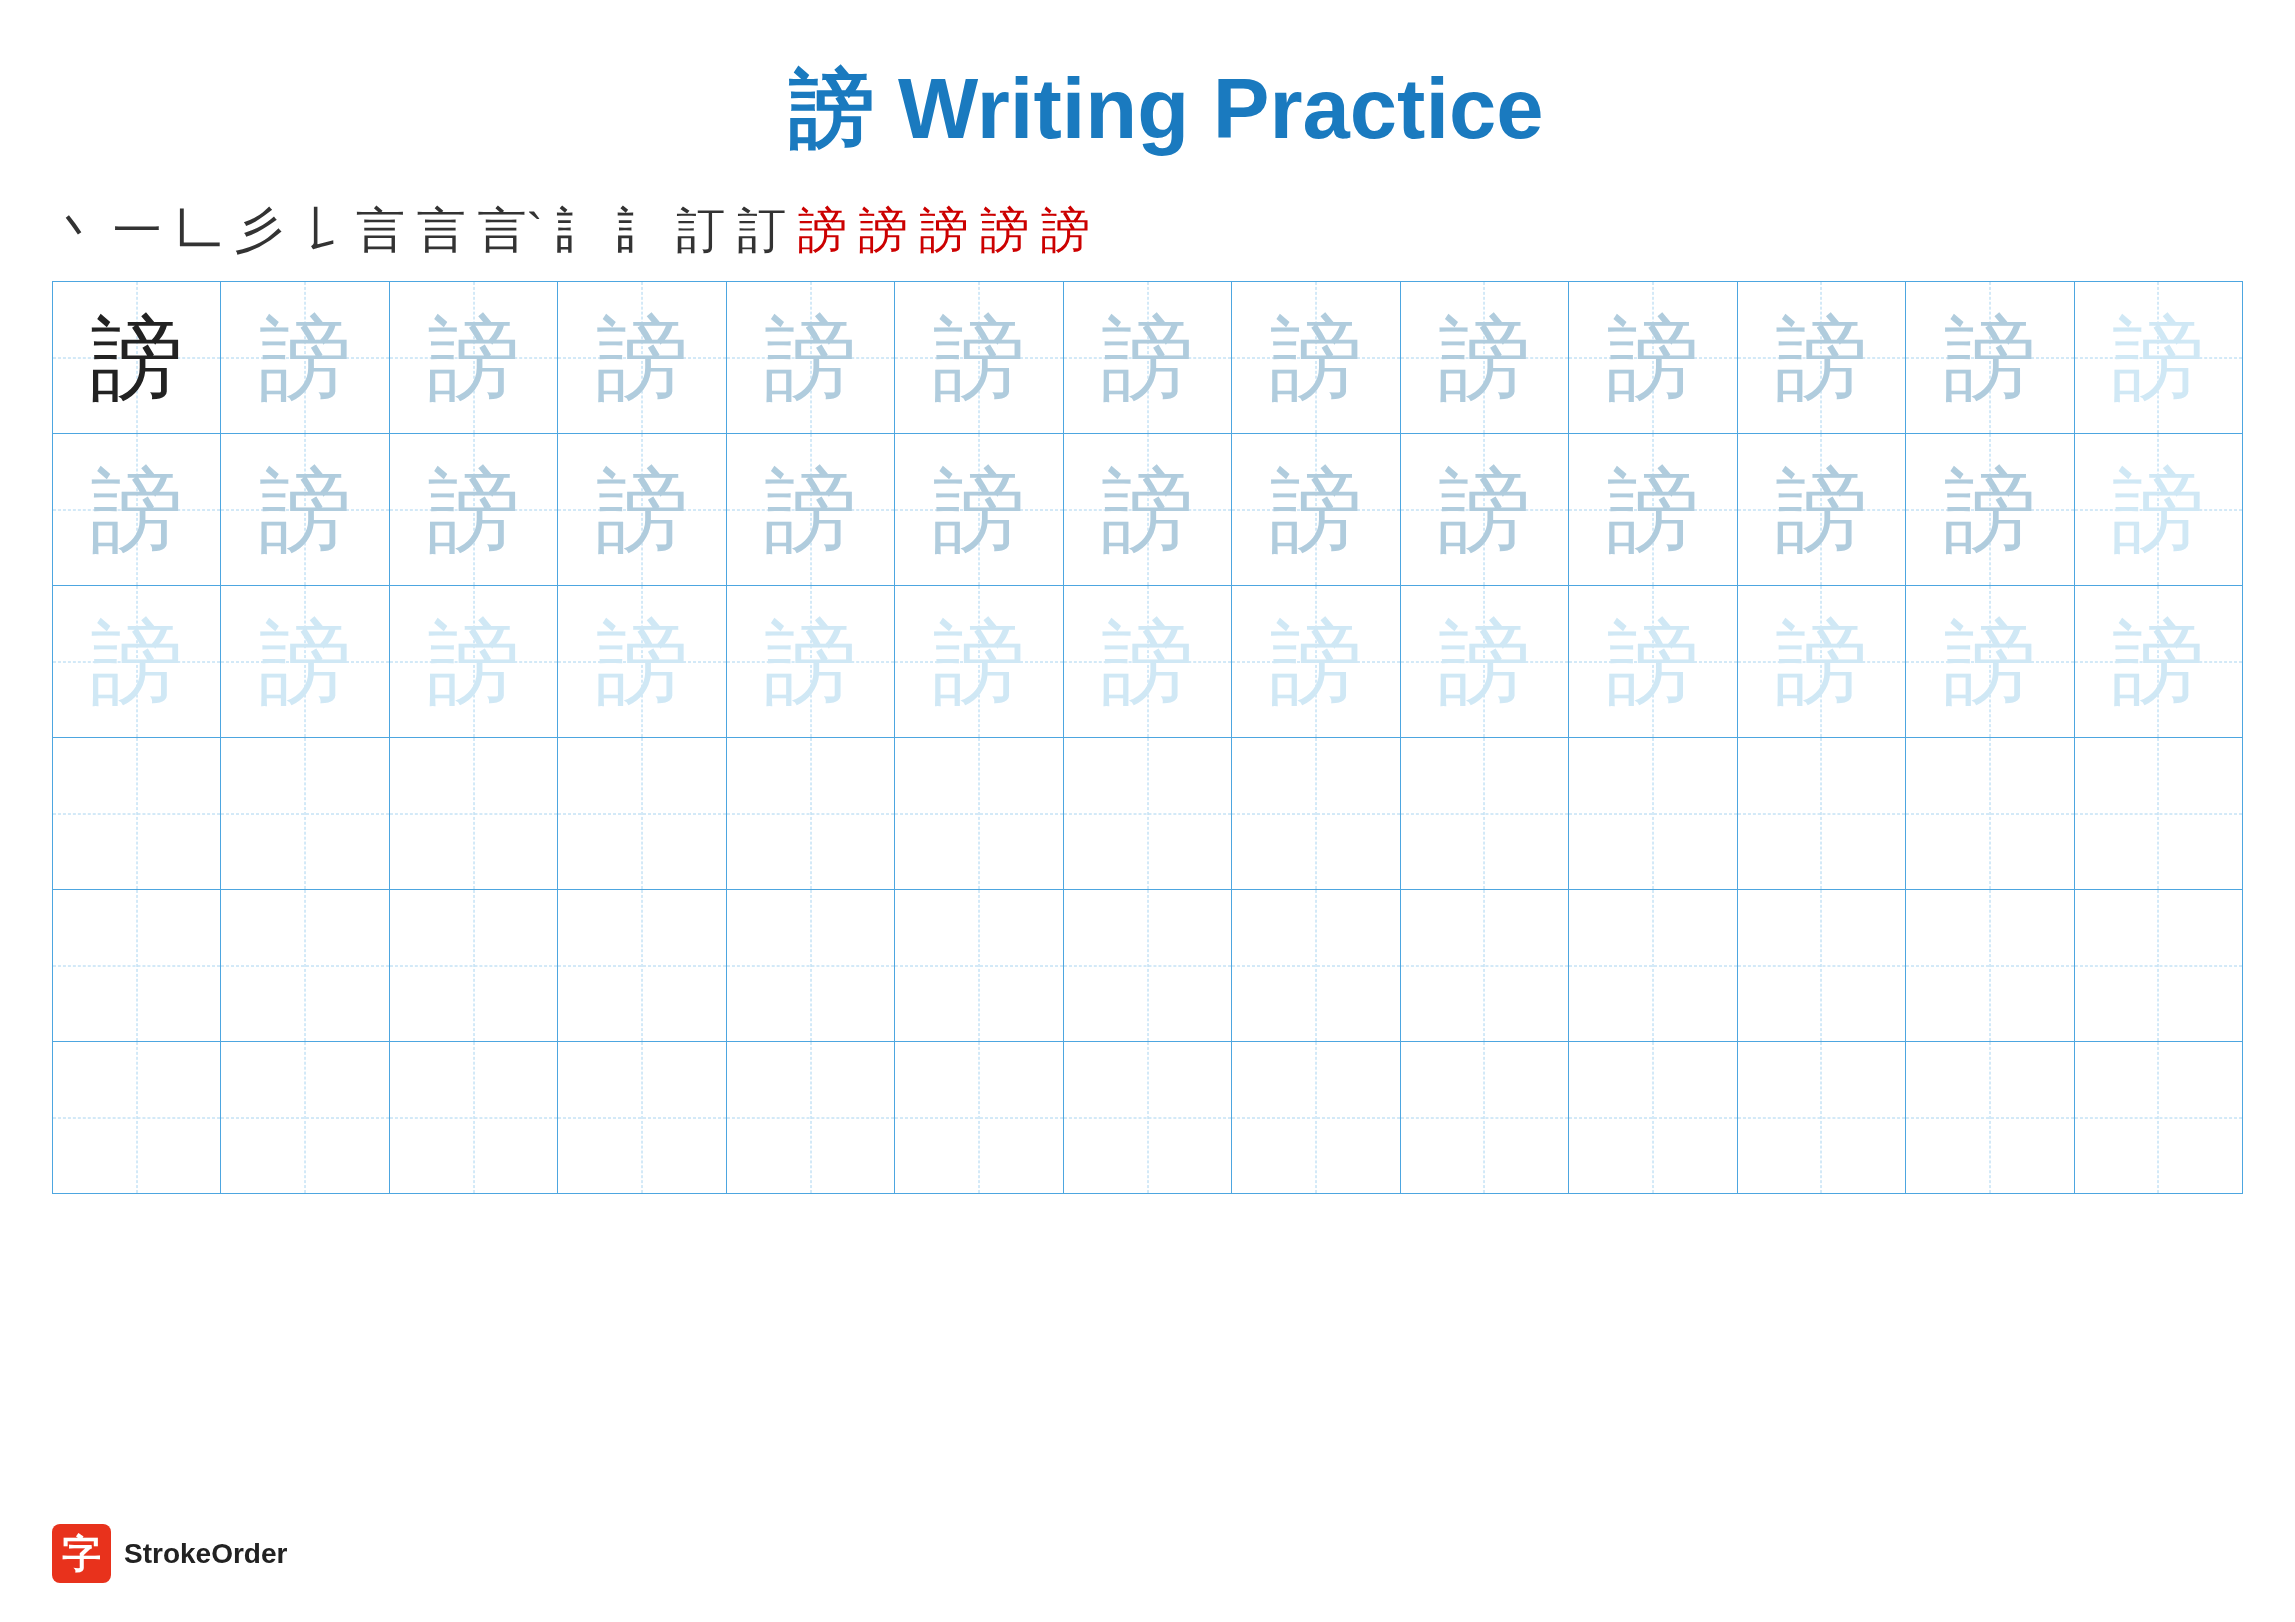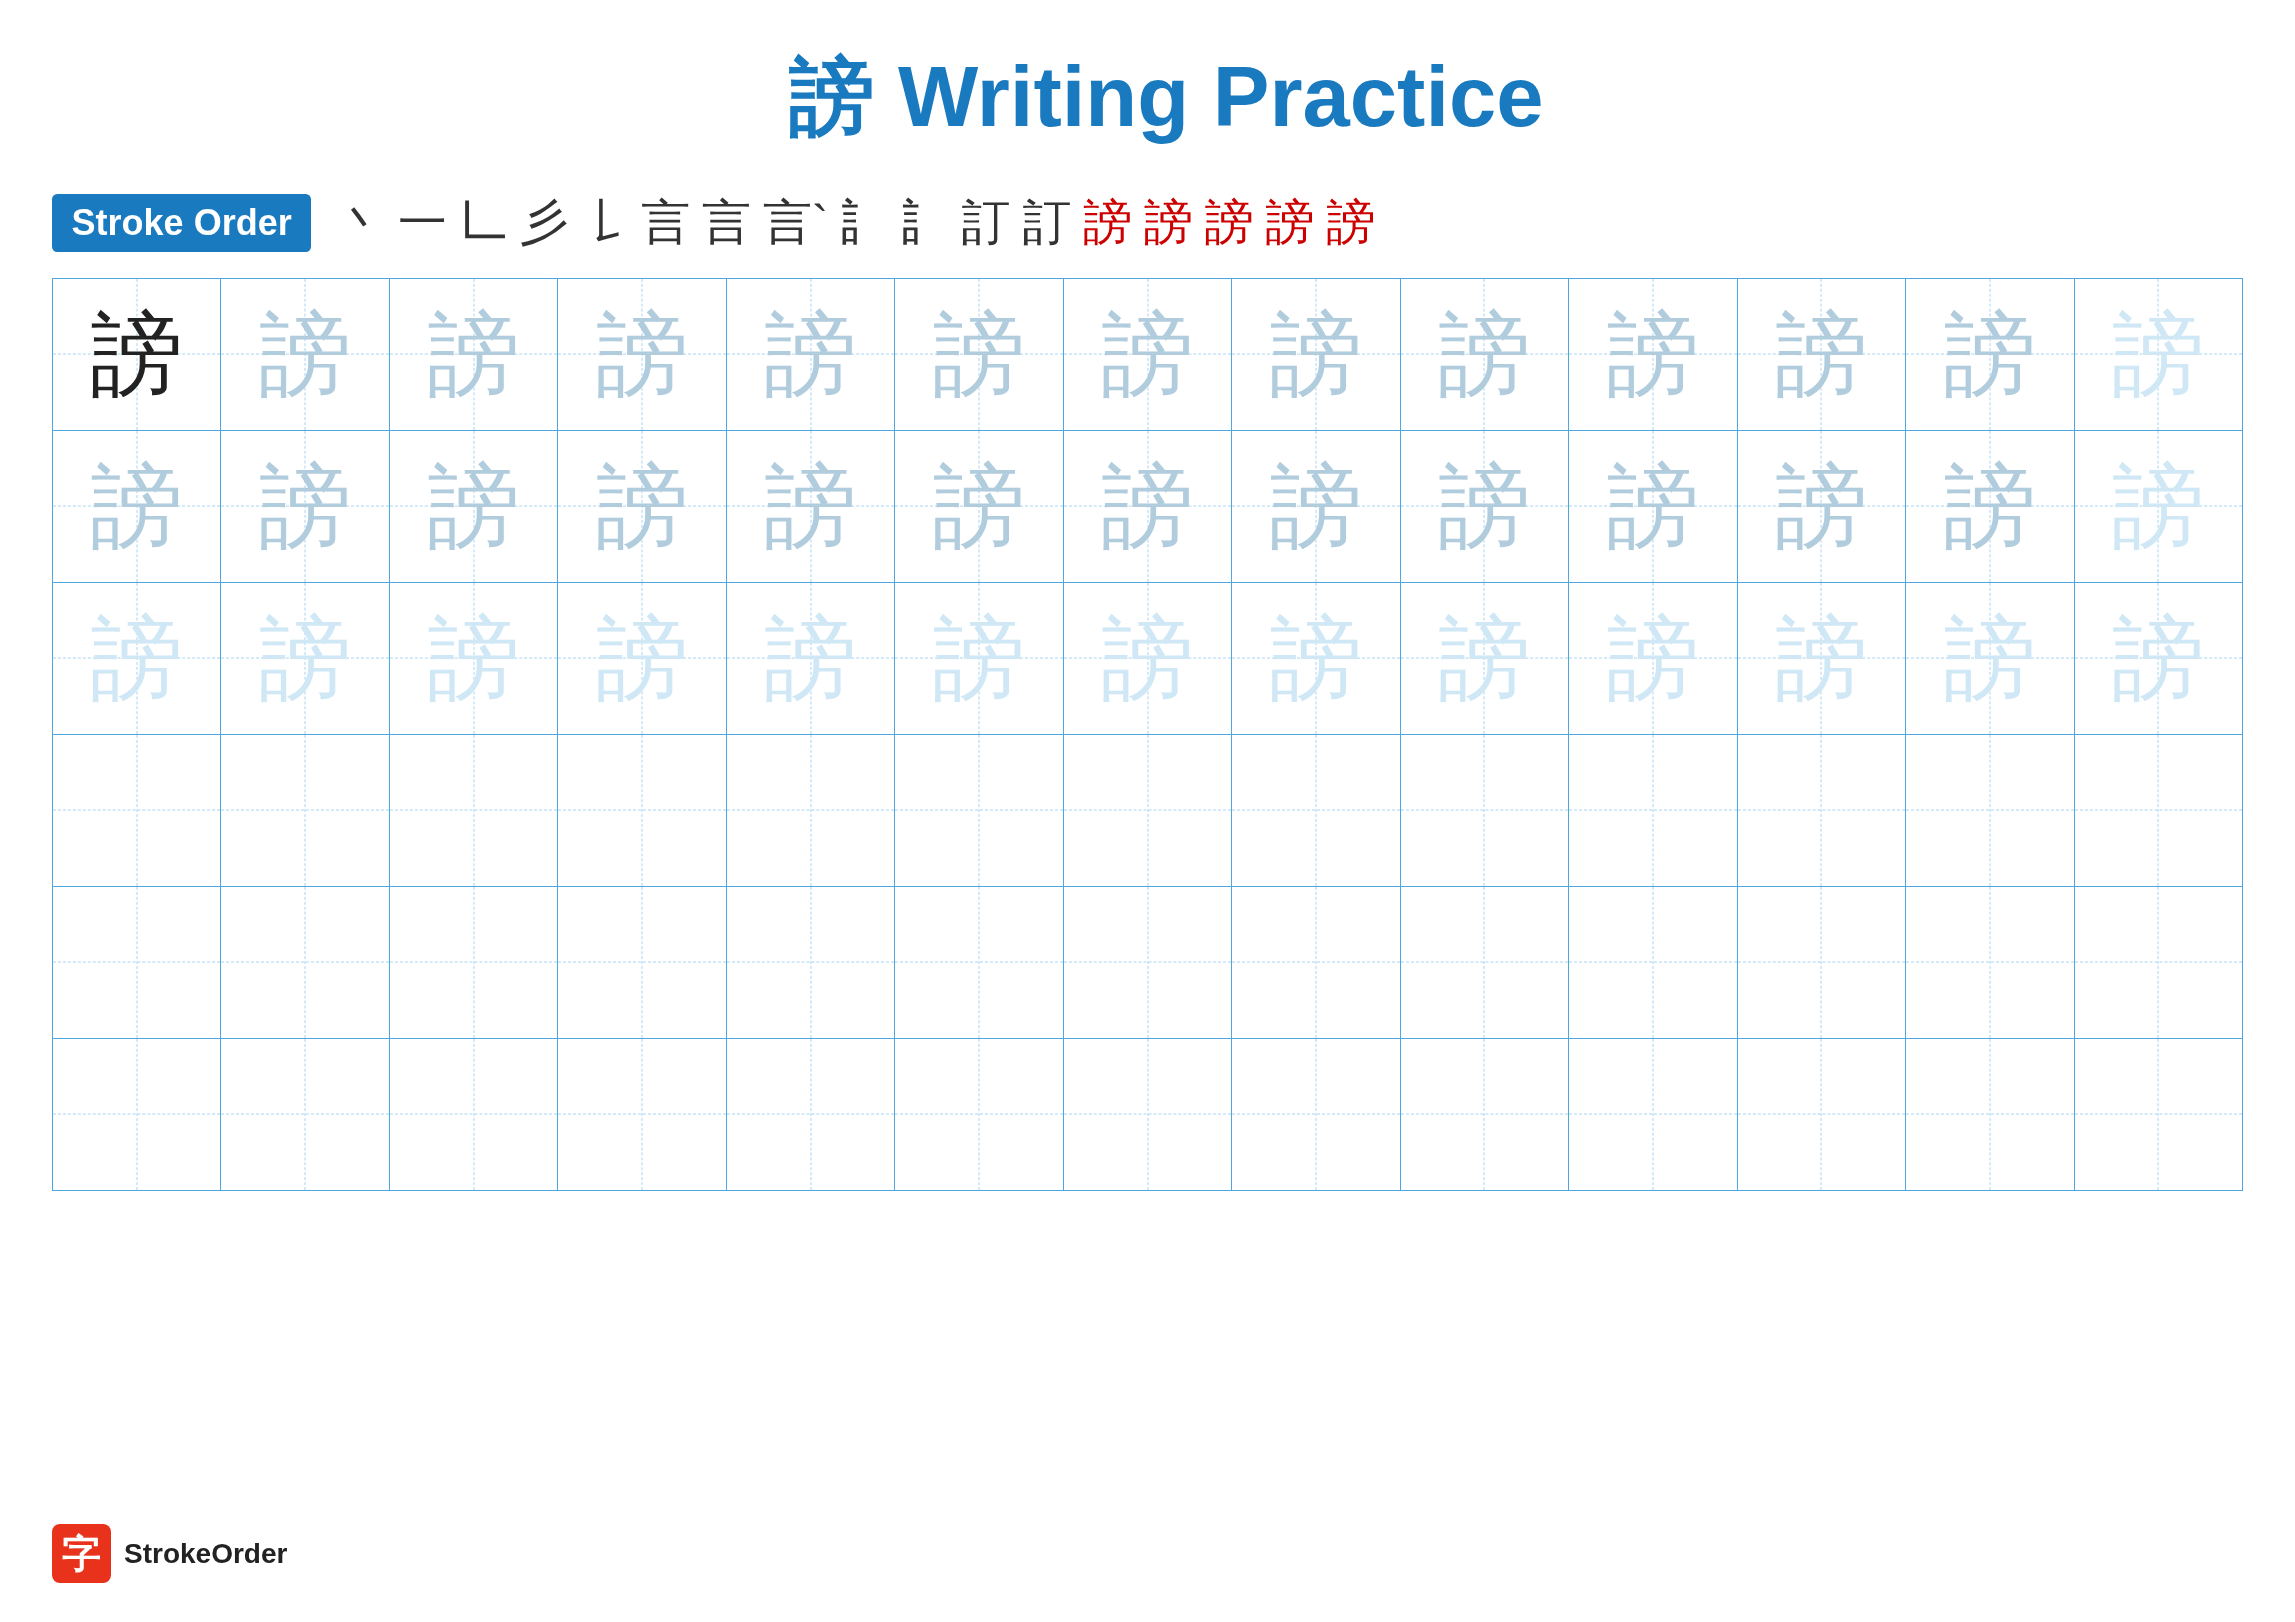--- a/index.html
+++ b/index.html
@@ -7,21 +7,21 @@
       width: 2295px;
       height: 1622px;
       background: #ffffff;
       font-family: Arial, sans-serif;
       position: relative;
       overflow: hidden;
     }
 
     .page-title {
       text-align: center;
-      padding-top: 40px;
+      padding-top: 52px;
       padding-bottom: 26px;
       margin-left: 38px;
     }
     .page-title span {
       font-size: 85px;
       font-weight: bold;
       color: #1a7abf;
     }
 
     .stroke-order-row {
@@ -162,21 +162,20 @@
     }
   </style>
 </head>
 <body>
 
 <div class="page-title">
   <span style="color:#1a7abf;">謗 Writing Practice</span>
 </div>
 
 <div class="stroke-order-row">
-  <div class="stroke-order-badge">Stroke Order</div>
   <div class="stroke-sequence">
 
     <span class="stroke-char">丶</span>
     <span class="stroke-char">一</span>
     <span class="stroke-char">𠃊</span>
     <span class="stroke-char">彡</span>
     <span class="stroke-char">𠄌</span>
     <span class="stroke-char">言</span>
     <span class="stroke-char">言</span>
     <span class="stroke-char">言`</span>

